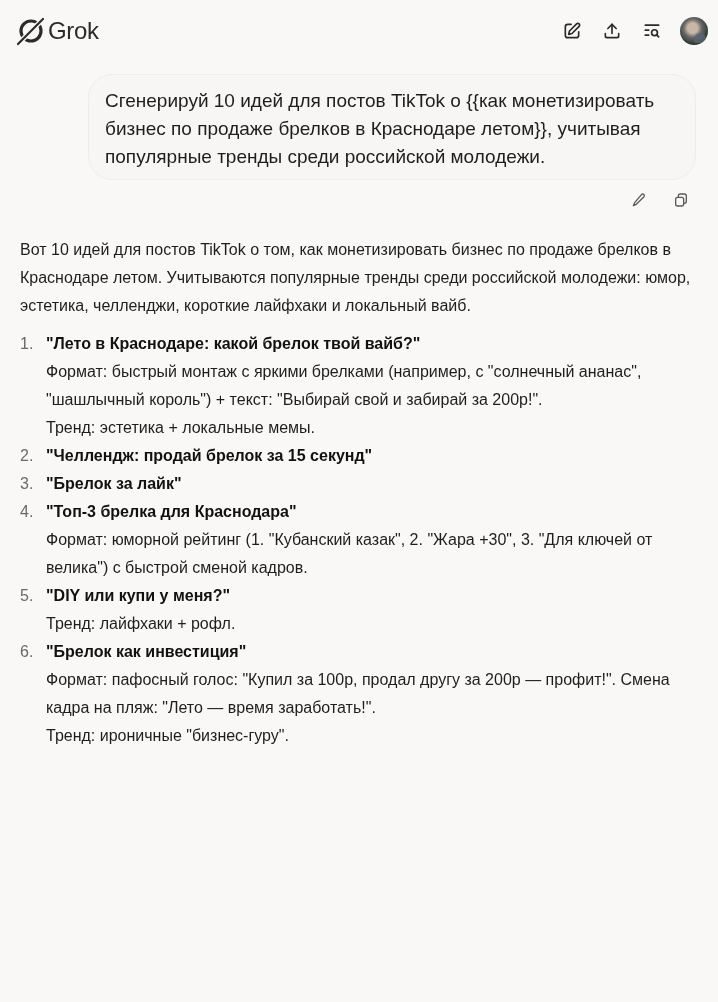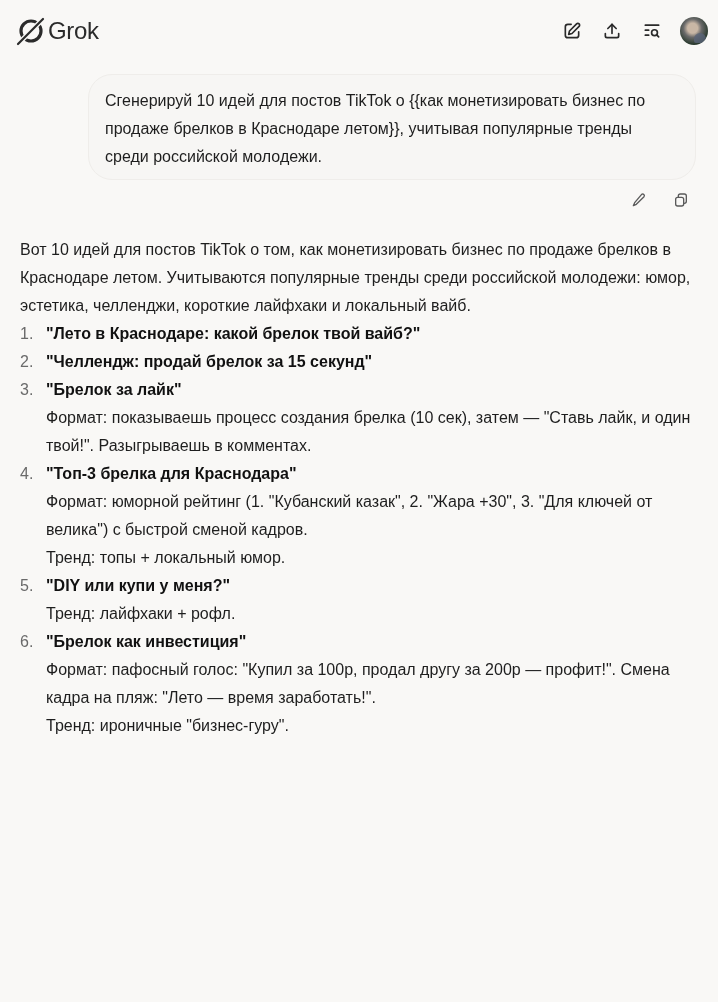--- a/index.html
+++ b/index.html
@@ -33,33 +33,33 @@
       content: ""; position: absolute; right: 2px; bottom: 2px; width: 12px; height: 10px;
       background: #5a6478; border-radius: 6px 6px 2px 2px; opacity: .8;
     }
 
     .user-bubble {
       position: absolute; left: 88px; top: 74px; width: 608px; height: 106px;
       background: #f7f6f4;
       border: 1px solid #efedea;
       border-radius: 24px;
       padding: 12px 18px 0 16px;
-      font-size: 16px; line-height: 28px; color: #1e1e1e;
+      font-size: 19px; line-height: 28px; color: #1e1e1e;
     }
     .msg-actions {
       position: absolute; top: 186px; right: 28px; display: flex; gap: 24px;
     }
     .msg-actions .icon-btn { width: 18px; height: 28px; color: #5a5a5a; }
     .msg-actions .icon-btn svg { width: 16px; height: 16px; }
 
     .response {
       position: absolute; left: 20px; top: 236px; width: 680px;
       font-size: 16px; line-height: 28px; color: #1e1e1e;
     }
-    .response .intro { }
+    .response .intro { margin-bottom: 10px; }
     .idea-list { list-style: none; }
     .idea { position: relative; padding-left: 26px; margin-bottom: 0px; }
     .idea-num { position: absolute; left: 0; top: 0; color: #6a6a6a; width: 22px; }
     .idea-title { font-weight: bold; color: #111; display: block; }
     .idea-format, .idea-trend { display: block; }
   </style>
 </head>
 <body>
 
 <div class="header">
@@ -114,35 +114,35 @@
     </svg>
   </div>
 </div>
 
 <div class="response">
   <p class="intro">Вот 10 идей для постов TikTok о том, как монетизировать бизнес по продаже брелков в Краснодаре летом. Учитываются популярные тренды среди российской молодежи: юмор, эстетика, челленджи, короткие лайфхаки и локальный вайб.</p>
   <ol class="idea-list">
     <li class="idea">
       <span class="idea-num">1.</span>
       <span class="idea-title">"Лето в Краснодаре: какой брелок твой вайб?"</span>
+      <span class="idea-format">Формат: быстрый монтаж с яркими брелками (например, с "солнечный ананас", "шашлычный король") + текст: "Выбирай свой и забирай за 200р!".</span>
+      <span class="idea-trend">Тренд: эстетика + локальные мемы.</span>
     </li>
     <li class="idea">
       <span class="idea-num">2.</span>
       <span class="idea-title">"Челлендж: продай брелок за 15 секунд"</span>
     </li>
     <li class="idea">
       <span class="idea-num">3.</span>
       <span class="idea-title">"Брелок за лайк"</span>
-      <span class="idea-format">Формат: показываешь процесс создания брелка (10 сек), затем — "Ставь лайк, и один твой!". Разыгрываешь в комментах.</span>
     </li>
     <li class="idea">
       <span class="idea-num">4.</span>
       <span class="idea-title">"Топ-3 брелка для Краснодара"</span>
       <span class="idea-format">Формат: юморной рейтинг (1. "Кубанский казак", 2. "Жара +30", 3. "Для ключей от велика") с быстрой сменой кадров.</span>
-      <span class="idea-trend">Тренд: топы + локальный юмор.</span>
     </li>
     <li class="idea">
       <span class="idea-num">5.</span>
       <span class="idea-title">"DIY или купи у меня?"</span>
       <span class="idea-trend">Тренд: лайфхаки + рофл.</span>
     </li>
     <li class="idea">
       <span class="idea-num">6.</span>
       <span class="idea-title">"Брелок как инвестиция"</span>
       <span class="idea-format">Формат: пафосный голос: "Купил за 100р, продал другу за 200р — профит!". Смена кадра на пляж: "Лето — время заработать!".</span>

